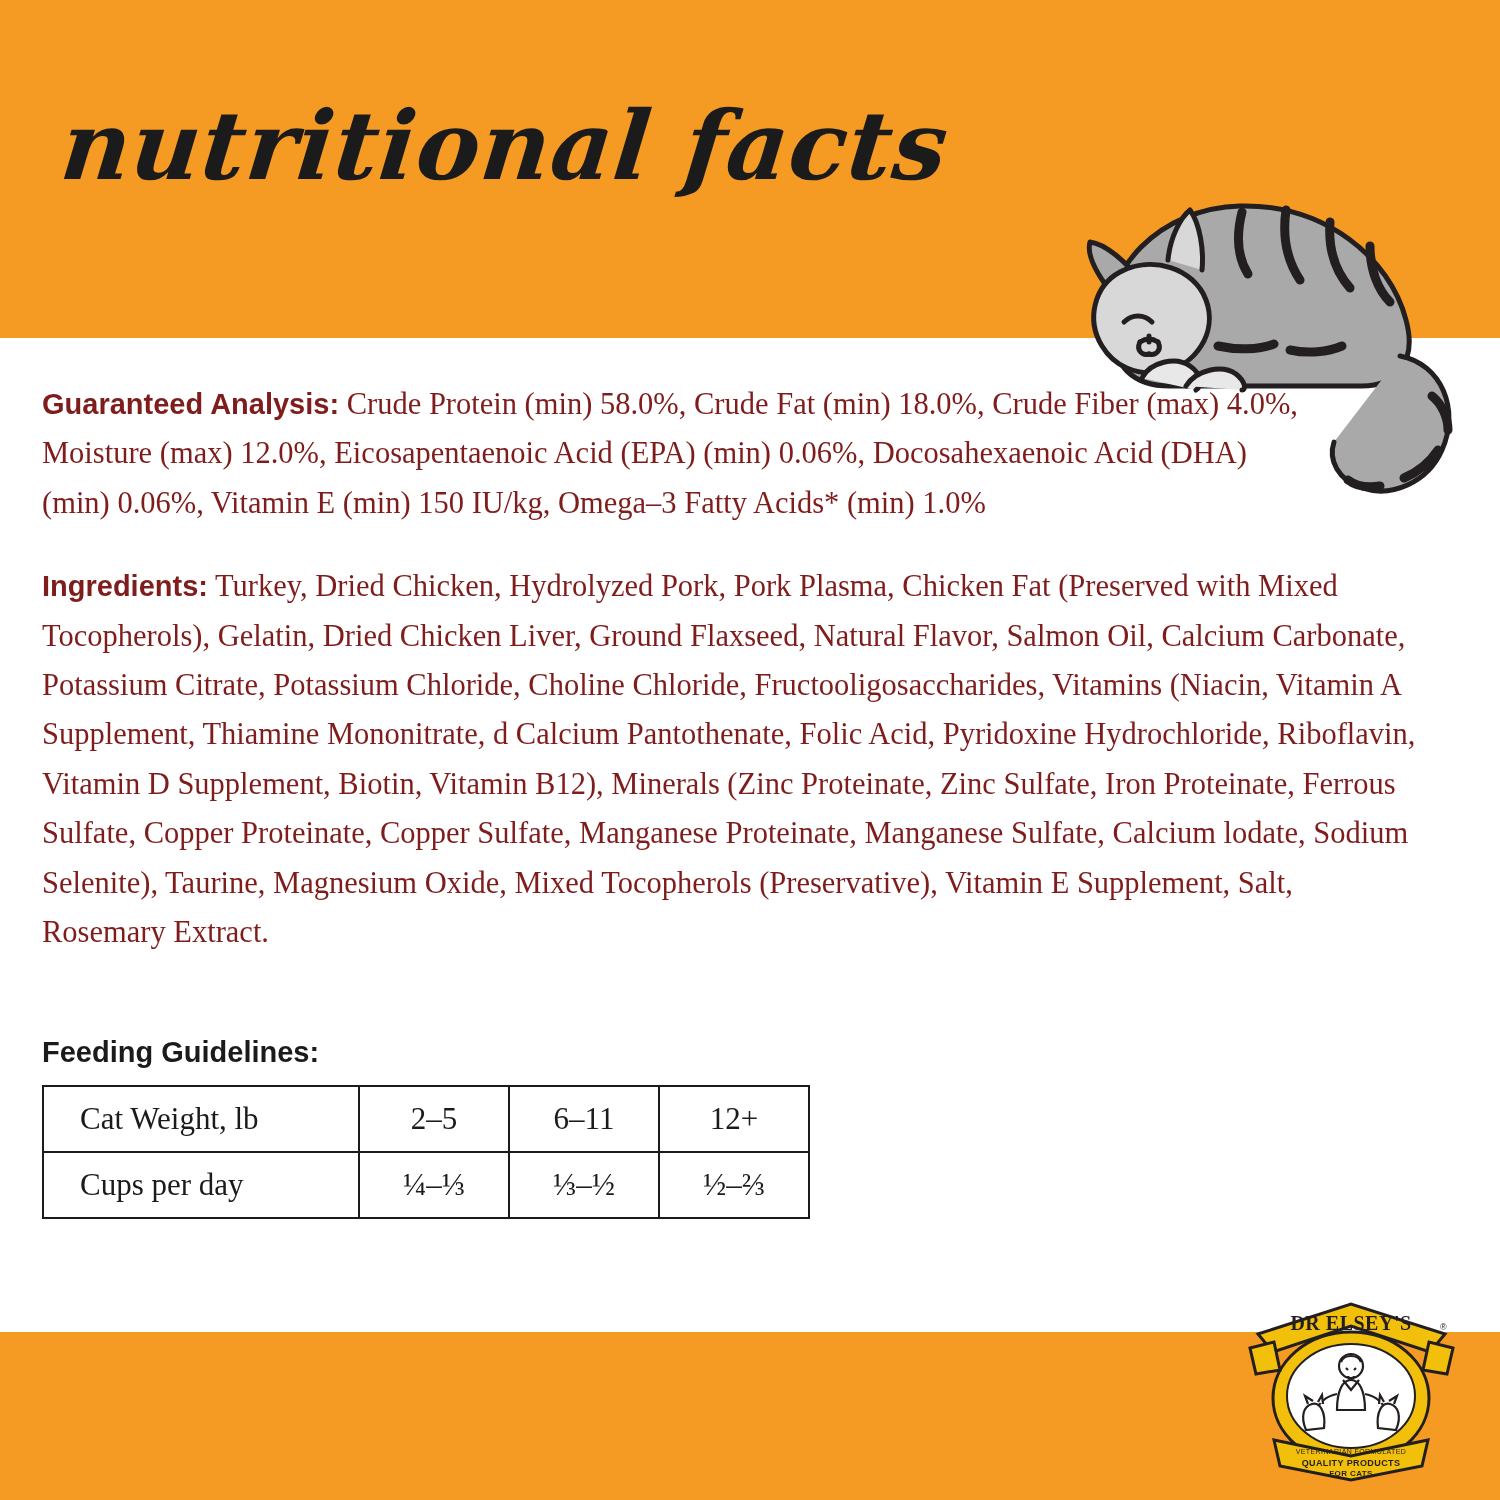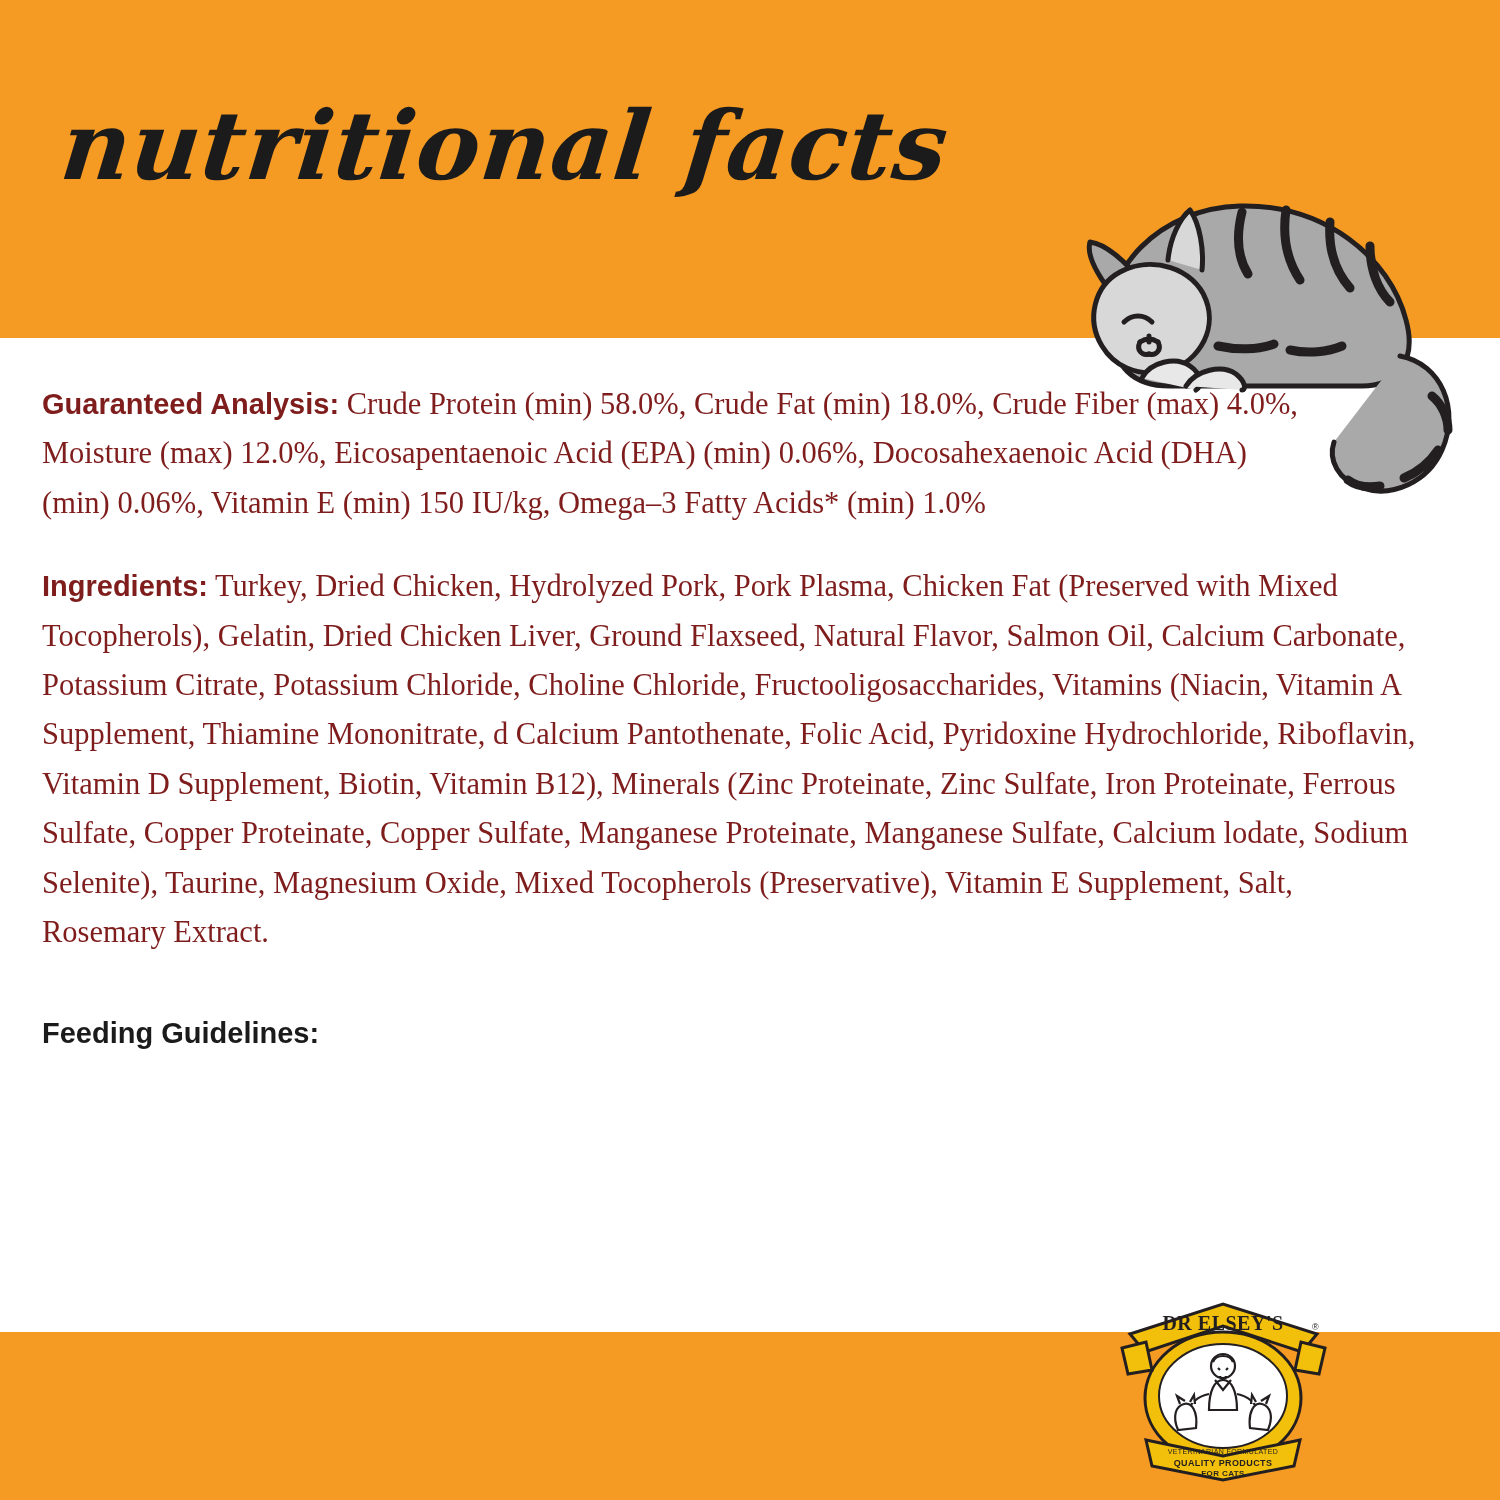--- a/index.html
+++ b/index.html
@@ -81,21 +81,21 @@
     margin-bottom: 34px;
   }
   .ingredients {
     width: 1380px;
   }
   .feeding-title {
     font-family: "Liberation Sans", sans-serif;
     font-weight: 700;
     font-size: 29px;
     color: #1b1b1b;
-    margin-top: 60px;
+    margin-top: 79px;
     margin-bottom: 16px;
   }
   table.feeding {
     border-collapse: collapse;
     table-layout: fixed;
   }
   table.feeding td {
     border: 2px solid #1b1b1b;
     font-family: "Liberation Serif", serif;
     font-size: 31px;
@@ -108,21 +108,21 @@
   table.feeding td.label {
     text-align: left;
     padding-left: 36px;
     width: 268px;
   }
   table.feeding td.val {
     width: 128px;
   }
   .logo {
     position: absolute;
-    left: 1116px;
+    left: 1244px;
     top: 1290px;
     width: 215px;
     height: 195px;
   }
 </style>
 </head>
 <body>
 
 <div class="page">
 
@@ -172,20 +172,36 @@
     <div class="para ga">
       <span class="lead">Guaranteed Analysis:</span><span> Crude Protein (min) 58.0%, Crude Fat (min) 18.0%, Crude Fiber (max) 4.0%, Moisture (max) 12.0%, Eicosapentaenoic Acid (EPA) (min) 0.06%, Docosahexaenoic Acid (DHA)(min) 0.06%, Vitamin E (min) 150 IU/kg, Omega–3 Fatty Acids* (min) 1.0%</span>
     </div>
 
     <div class="para ingredients">
       <span class="lead">Ingredients:</span><span> Turkey, Dried Chicken, Hydrolyzed Pork, Pork Plasma, Chicken Fat (Preserved with Mixed Tocopherols), Gelatin, Dried Chicken Liver, Ground Flaxseed, Natural Flavor, Salmon Oil, Calcium Carbonate, Potassium Citrate, Potassium Chloride, Choline Chloride, Fructooligosaccharides, Vitamins (Niacin, Vitamin A Supplement, Thiamine Mononitrate, d Calcium Pantothenate, Folic Acid, Pyridoxine Hydrochloride, Riboflavin, Vitamin D Supplement, Biotin, Vitamin B12), Minerals (Zinc Proteinate, Zinc Sulfate, Iron Proteinate, Ferrous Sulfate, Copper Proteinate, Copper Sulfate, Manganese Proteinate, Manganese Sulfate, Calcium lodate, Sodium Selenite), Taurine, Magnesium Oxide, Mixed Tocopherols (Preservative), Vitamin E Supplement, Salt, Rosemary Extract.</span>
     </div>
 
     <div class="feeding-title">Feeding Guidelines:</div>
 
+    <table class="feeding">
+      <tbody>
+        <tr>
+          <td class="label">Cat Weight, lb</td>
+          <td class="val">2–5</td>
+          <td class="val">6–11</td>
+          <td class="val">12+</td>
+        </tr>
+        <tr>
+          <td class="label">Cups per day</td>
+          <td class="val">¼–⅓</td>
+          <td class="val">⅓–½</td>
+          <td class="val">½–⅔</td>
+        </tr>
+      </tbody>
+    </table>
 
   </div>
 
   <div class="logo">
     <svg viewBox="0 0 215 195" width="215" height="195" xmlns="http://www.w3.org/2000/svg">
       <g>
 
         <path d="M14 44 L107 14 L201 44 L186 62 L107 36 L29 62 Z" fill="#f2c00a" stroke="#231f20" stroke-width="3"></path>
 
         <ellipse cx="107" cy="108" rx="78" ry="66" fill="#f2c00a" stroke="#231f20" stroke-width="3"></ellipse>

